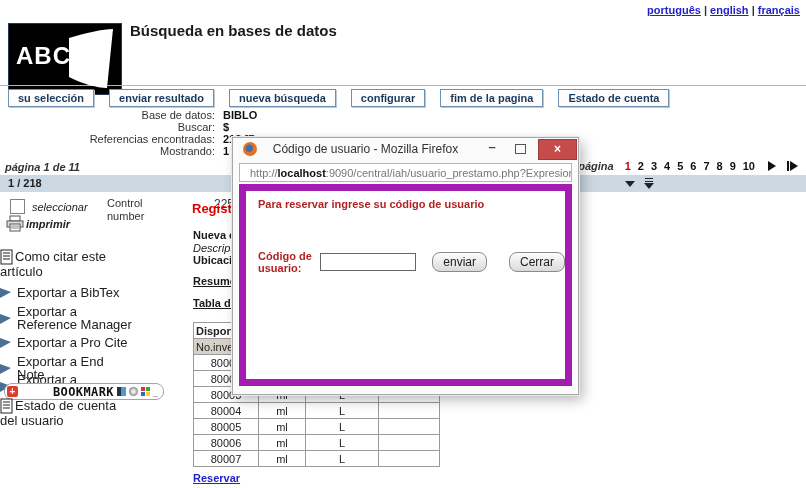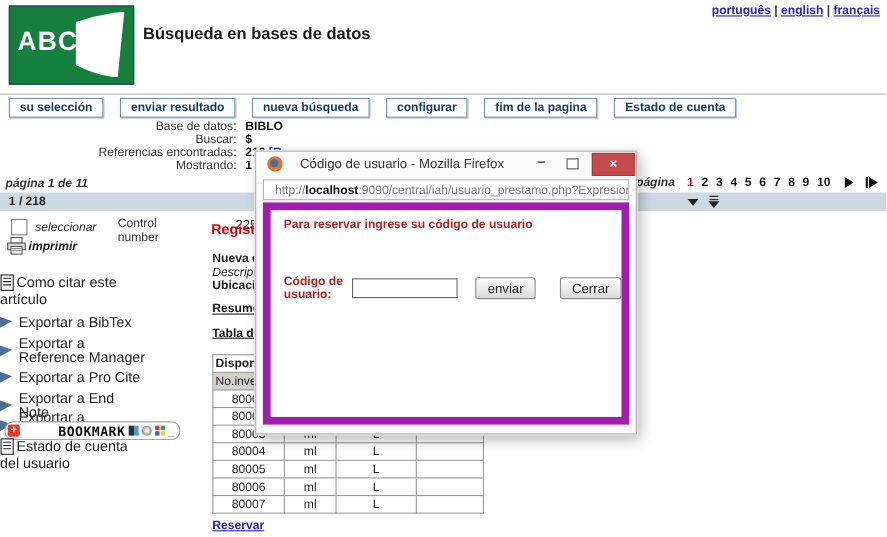--- a/index.html
+++ b/index.html
@@ -1,21 +1,21 @@
 <!DOCTYPE html>
 <html><head>
 <meta charset="utf-8">
 <style>
   html,body{margin:0;padding:0;background:#fff;}
   .canvas{position:relative;width:806px;height:488px;background:#fff;overflow:hidden;
           font-family:"Liberation Sans",sans-serif;color:#222;}
   a{text-decoration:underline;cursor:pointer;}
 
   
-  .logo{position:absolute;left:8px;top:5px;width:112px;height:70px;background:#15803d;border:1px solid #24395a;}
+  .logo{position:absolute;left:8px;top:23px;width:112px;height:70px;background:#000000;border:1px solid #24395a;}
   .logo-text{position:absolute;left:7px;top:18px;font-weight:bold;font-size:24px;color:#fff;letter-spacing:1px;z-index:2;}
   .logo-book{position:absolute;right:2px;top:2px;z-index:1;}
   .page-title{position:absolute;left:130px;top:22px;font-size:15px;font-weight:bold;color:#1a1a1a;}
   .langs{position:absolute;top:4px;right:6px;font-size:11px;font-weight:bold;color:#333;}
   .langs a{color:#2222cc;}
   .header-rule{position:absolute;left:0;top:85px;width:806px;border-top:1px solid #b5b5b5;}
 
   
   .toolbar{position:absolute;left:8px;top:89px;display:flex;gap:15px;}
   .tb-btn{background:#fdfdfd;border:1px solid #6e8fae;box-shadow:1px 1px 0 #b9c9d8;
@@ -98,21 +98,21 @@
   .urlbar{position:absolute;left:6px;top:25px;right:6px;height:17px;border:1px solid #b5b5b5;background:#fff;
           display:flex;align-items:center;gap:5px;padding:0 5px;overflow:hidden;cursor:text;}
   .url-text{font-size:11px;color:#777;white-space:nowrap;}
   .url-text .host{font-weight:bold;color:#111;}
   .popup-content{position:absolute;left:6px;top:46px;right:6px;bottom:8px;background:#fff;border:7px solid #a21caf;}
   .popup-msg{position:absolute;left:12px;top:7px;font-size:11px;font-weight:bold;color:#b22222;}
   .popup-form{position:absolute;left:12px;top:59px;display:flex;align-items:center;font-size:11px;}
   .popup-form label{font-weight:bold;color:#b22222;}
   .popup-form input{width:90px;height:16px;border:1px solid #666;margin-left:5px;font-size:11px;padding:0 2px;}
   .pbtn{margin-left:16px;padding:2px 10px;background:linear-gradient(#fdfdfd,#dadada);border:1px solid #8a8a8a;
-        border-radius:3px;font-size:12px;color:#222;cursor:pointer;font-family:"Liberation Sans",sans-serif;}
+        border-radius:8px;font-size:12px;color:#222;cursor:pointer;font-family:"Liberation Sans",sans-serif;}
   .pbtn.close{margin-left:22px;}
 </style>
 </head>
 <body>
 
 <div class="canvas">
 
   <div class="logo">
     <svg class="logo-book" width="62" height="66" viewBox="0 0 62 66">
       <path d="M12 12 C28 7 46 3 56 3 L50 62 C40 62 26 58 12 51 Z" fill="#ffffff"></path>

